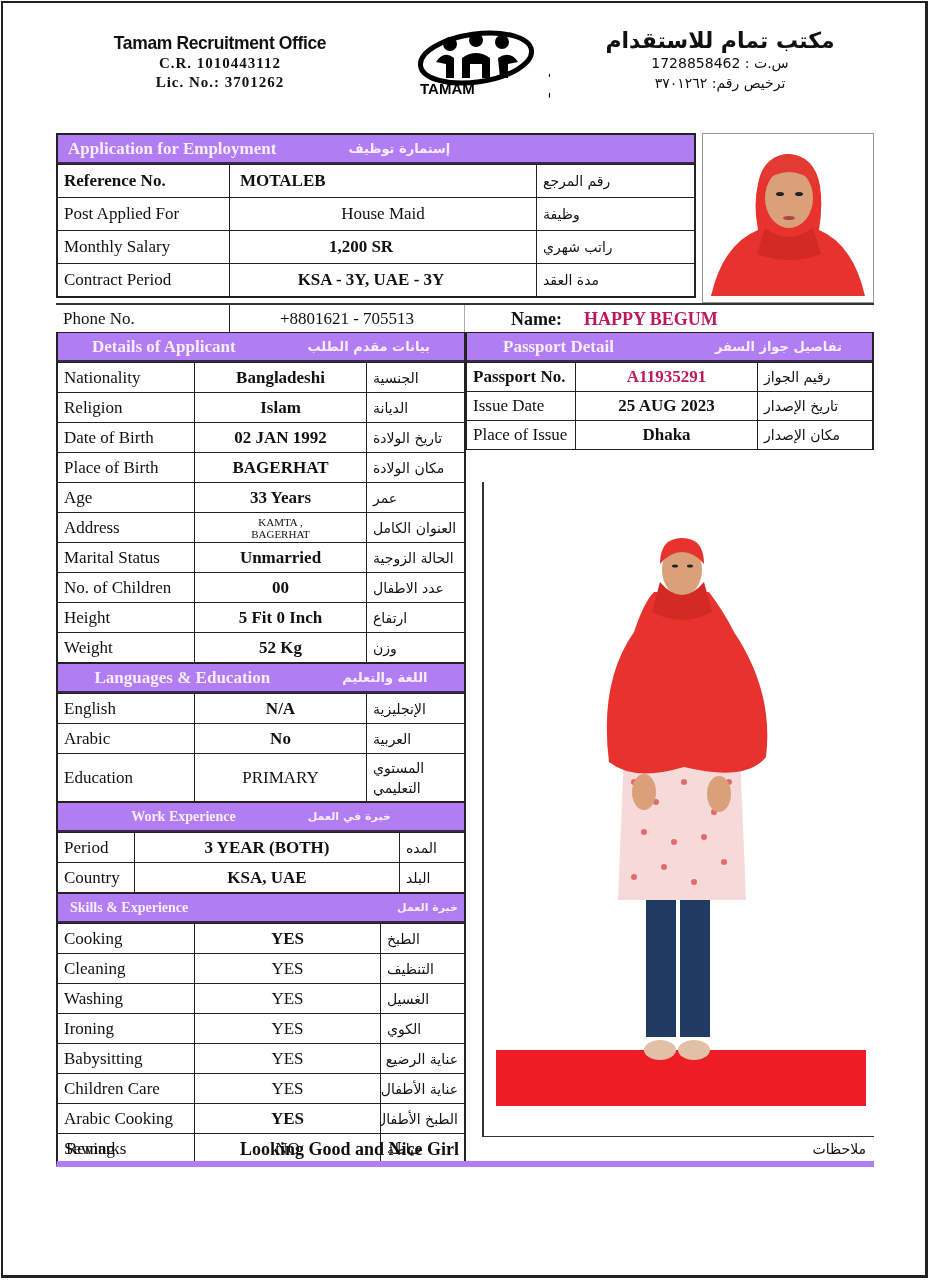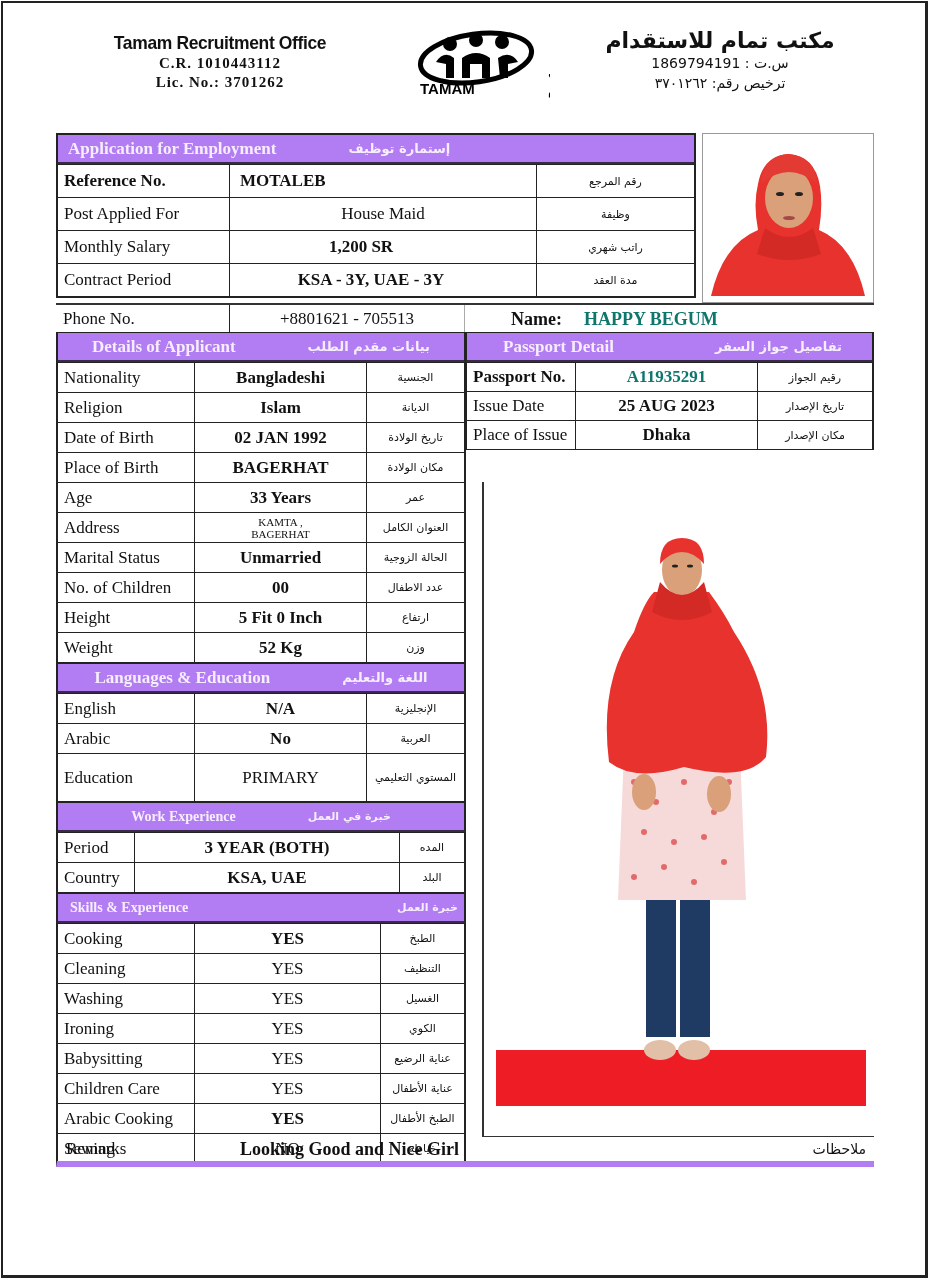--- a/index.html
+++ b/index.html
@@ -21,28 +21,28 @@
   .lh-right .co { font-family: "DejaVu Sans", sans-serif; font-weight: bold; font-size: 22px; }
   .lh-right .ln { font-family: "DejaVu Sans", sans-serif; font-size: 14px; line-height: 20px; }
 
   
   .box { position: absolute; }
   table { border-collapse: collapse; width: 100%; table-layout: fixed; }
   td { border: 1px solid #222; padding: 0 6px; font-size: 17px; white-space: nowrap; overflow: hidden; }
   td.lbl { text-align: left; }
   td.val { text-align: center; font-weight: bold; }
   td.val.n { font-weight: normal; }
-  td.ar { direction: rtl; text-align: center; font-family: "DejaVu Sans", sans-serif; font-size: 11px; margin-left: 46px; }
+  td.ar { direction: rtl; text-align: left; font-family: "DejaVu Sans", sans-serif; font-size: 14px; margin-left: 46px; }
   .hdr {
     background: #b27cf2; color: #f6eefe; font-weight: bold; font-size: 17px;
     height: 30px; display: flex; align-items: center; border: 1px solid #222;
     border-bottom: 2px solid #3a2a4a;
   }
   .hdr .ar { font-family: "DejaVu Sans", sans-serif; font-size: 13px; direction: rtl; }
-  .blue { color: #0f766e; }
+  .blue { color: #be185d; }
 
   
   #appBlock { left: 56px; top: 133px; width: 640px; border: 1px solid #222; }
   #appBlock .hdr { justify-content: flex-start; padding-left: 10px; gap: 72px; }
   #appBlock td { height: 33px; }
 
   
   #portrait { left: 702px; top: 133px; width: 172px; height: 170px; border: 1px solid #999; background: #fff; }
 
   
@@ -93,21 +93,21 @@
     <path d="M48 30 Q62 20 76 30 L76 50 L68 50 L68 36 L56 36 L56 50 L48 50 Z" fill="#000"></path>
     <path d="M84 30 Q96 22 104 34 L94 36 L94 50 L86 50 Z" fill="#000"></path>
     <text x="6" y="66" font-family="Liberation Sans, sans-serif" font-weight="bold" font-size="15">TAMAM</text>
     <text x="134" y="66" text-anchor="end" font-family="DejaVu Sans, sans-serif" font-weight="bold" font-size="13" direction="rtl">تمام</text>
     <text x="134" y="50" text-anchor="end" font-family="DejaVu Sans, sans-serif" font-weight="bold" font-size="13" direction="rtl">مكتب</text>
   </svg>
 </div>
 
 <div class="lh-right">
   <div class="co">مكتب تمام للاستقدام</div>
-  <div class="ln">س.ت : 1869794191</div>
+  <div class="ln">س.ت : 1728858462</div>
   <div class="ln">ترخيص رقم: ٣٧٠١٢٦٢</div>
 </div>
 
 <div id="appBlock" class="box">
   <div class="hdr">
     <span>Application for Employment</span>
     <span class="ar">إستمارة توظيف</span>
   </div>
   <table>
     <colgroup>

